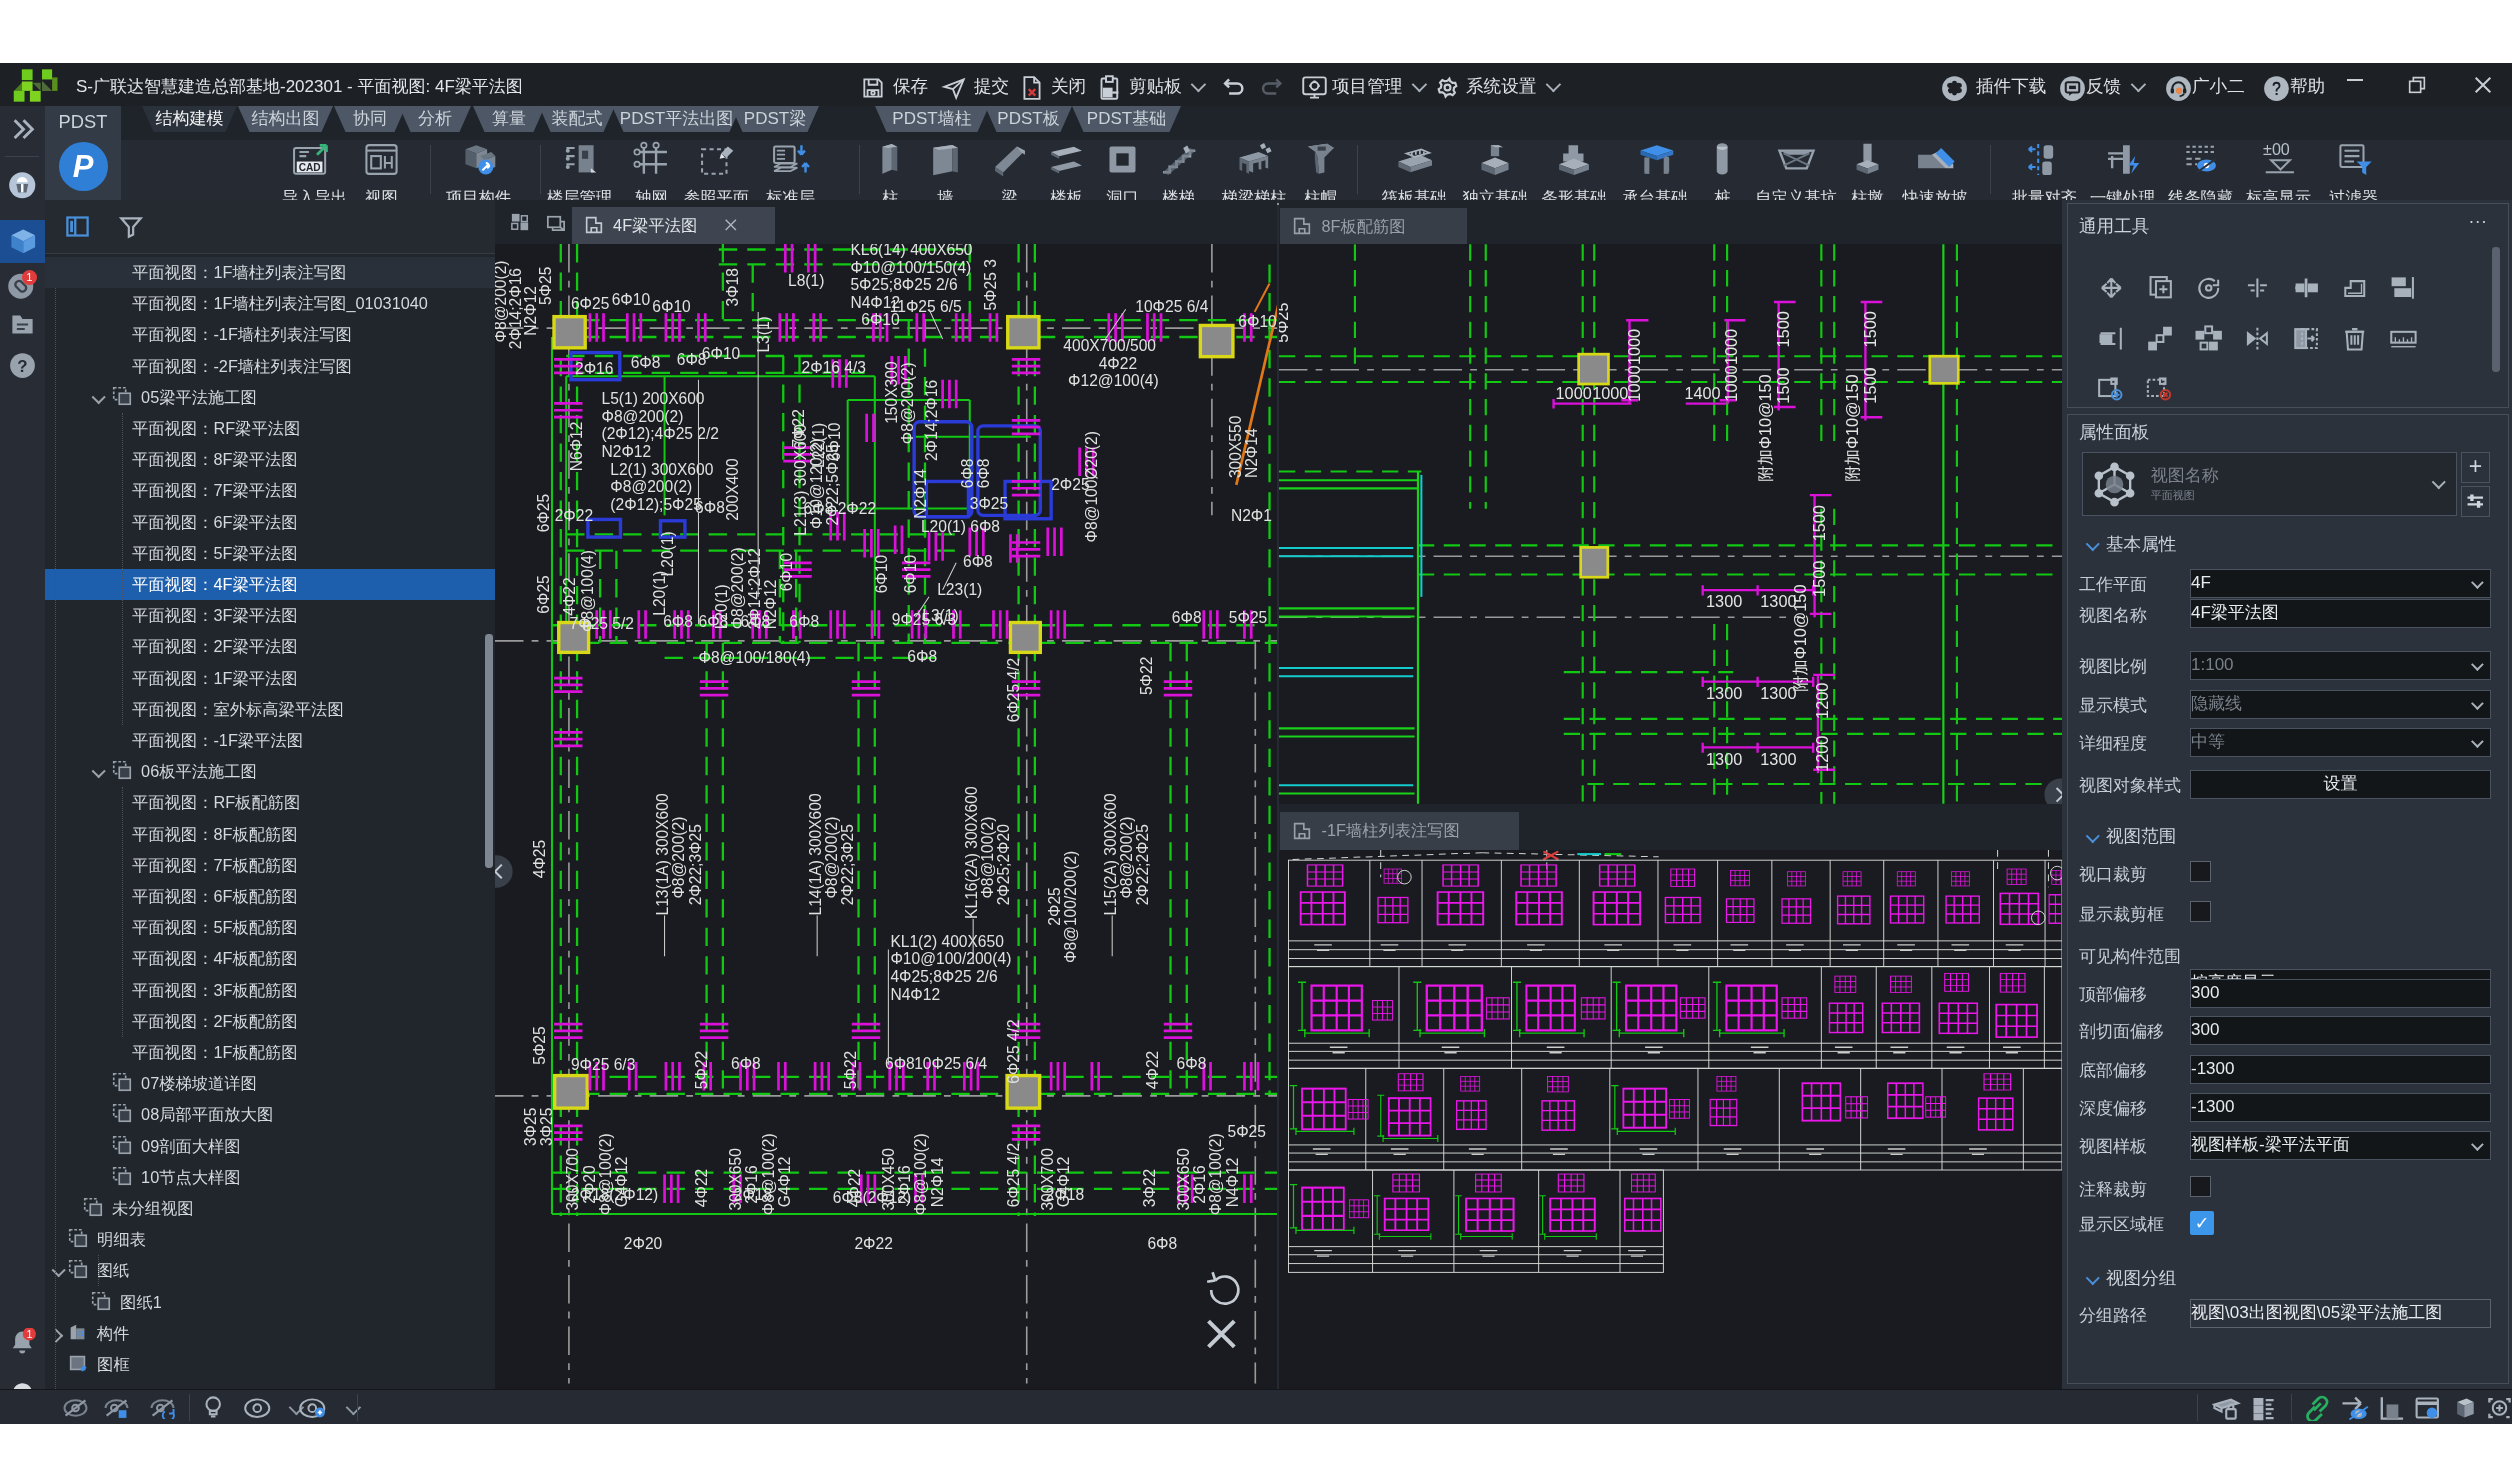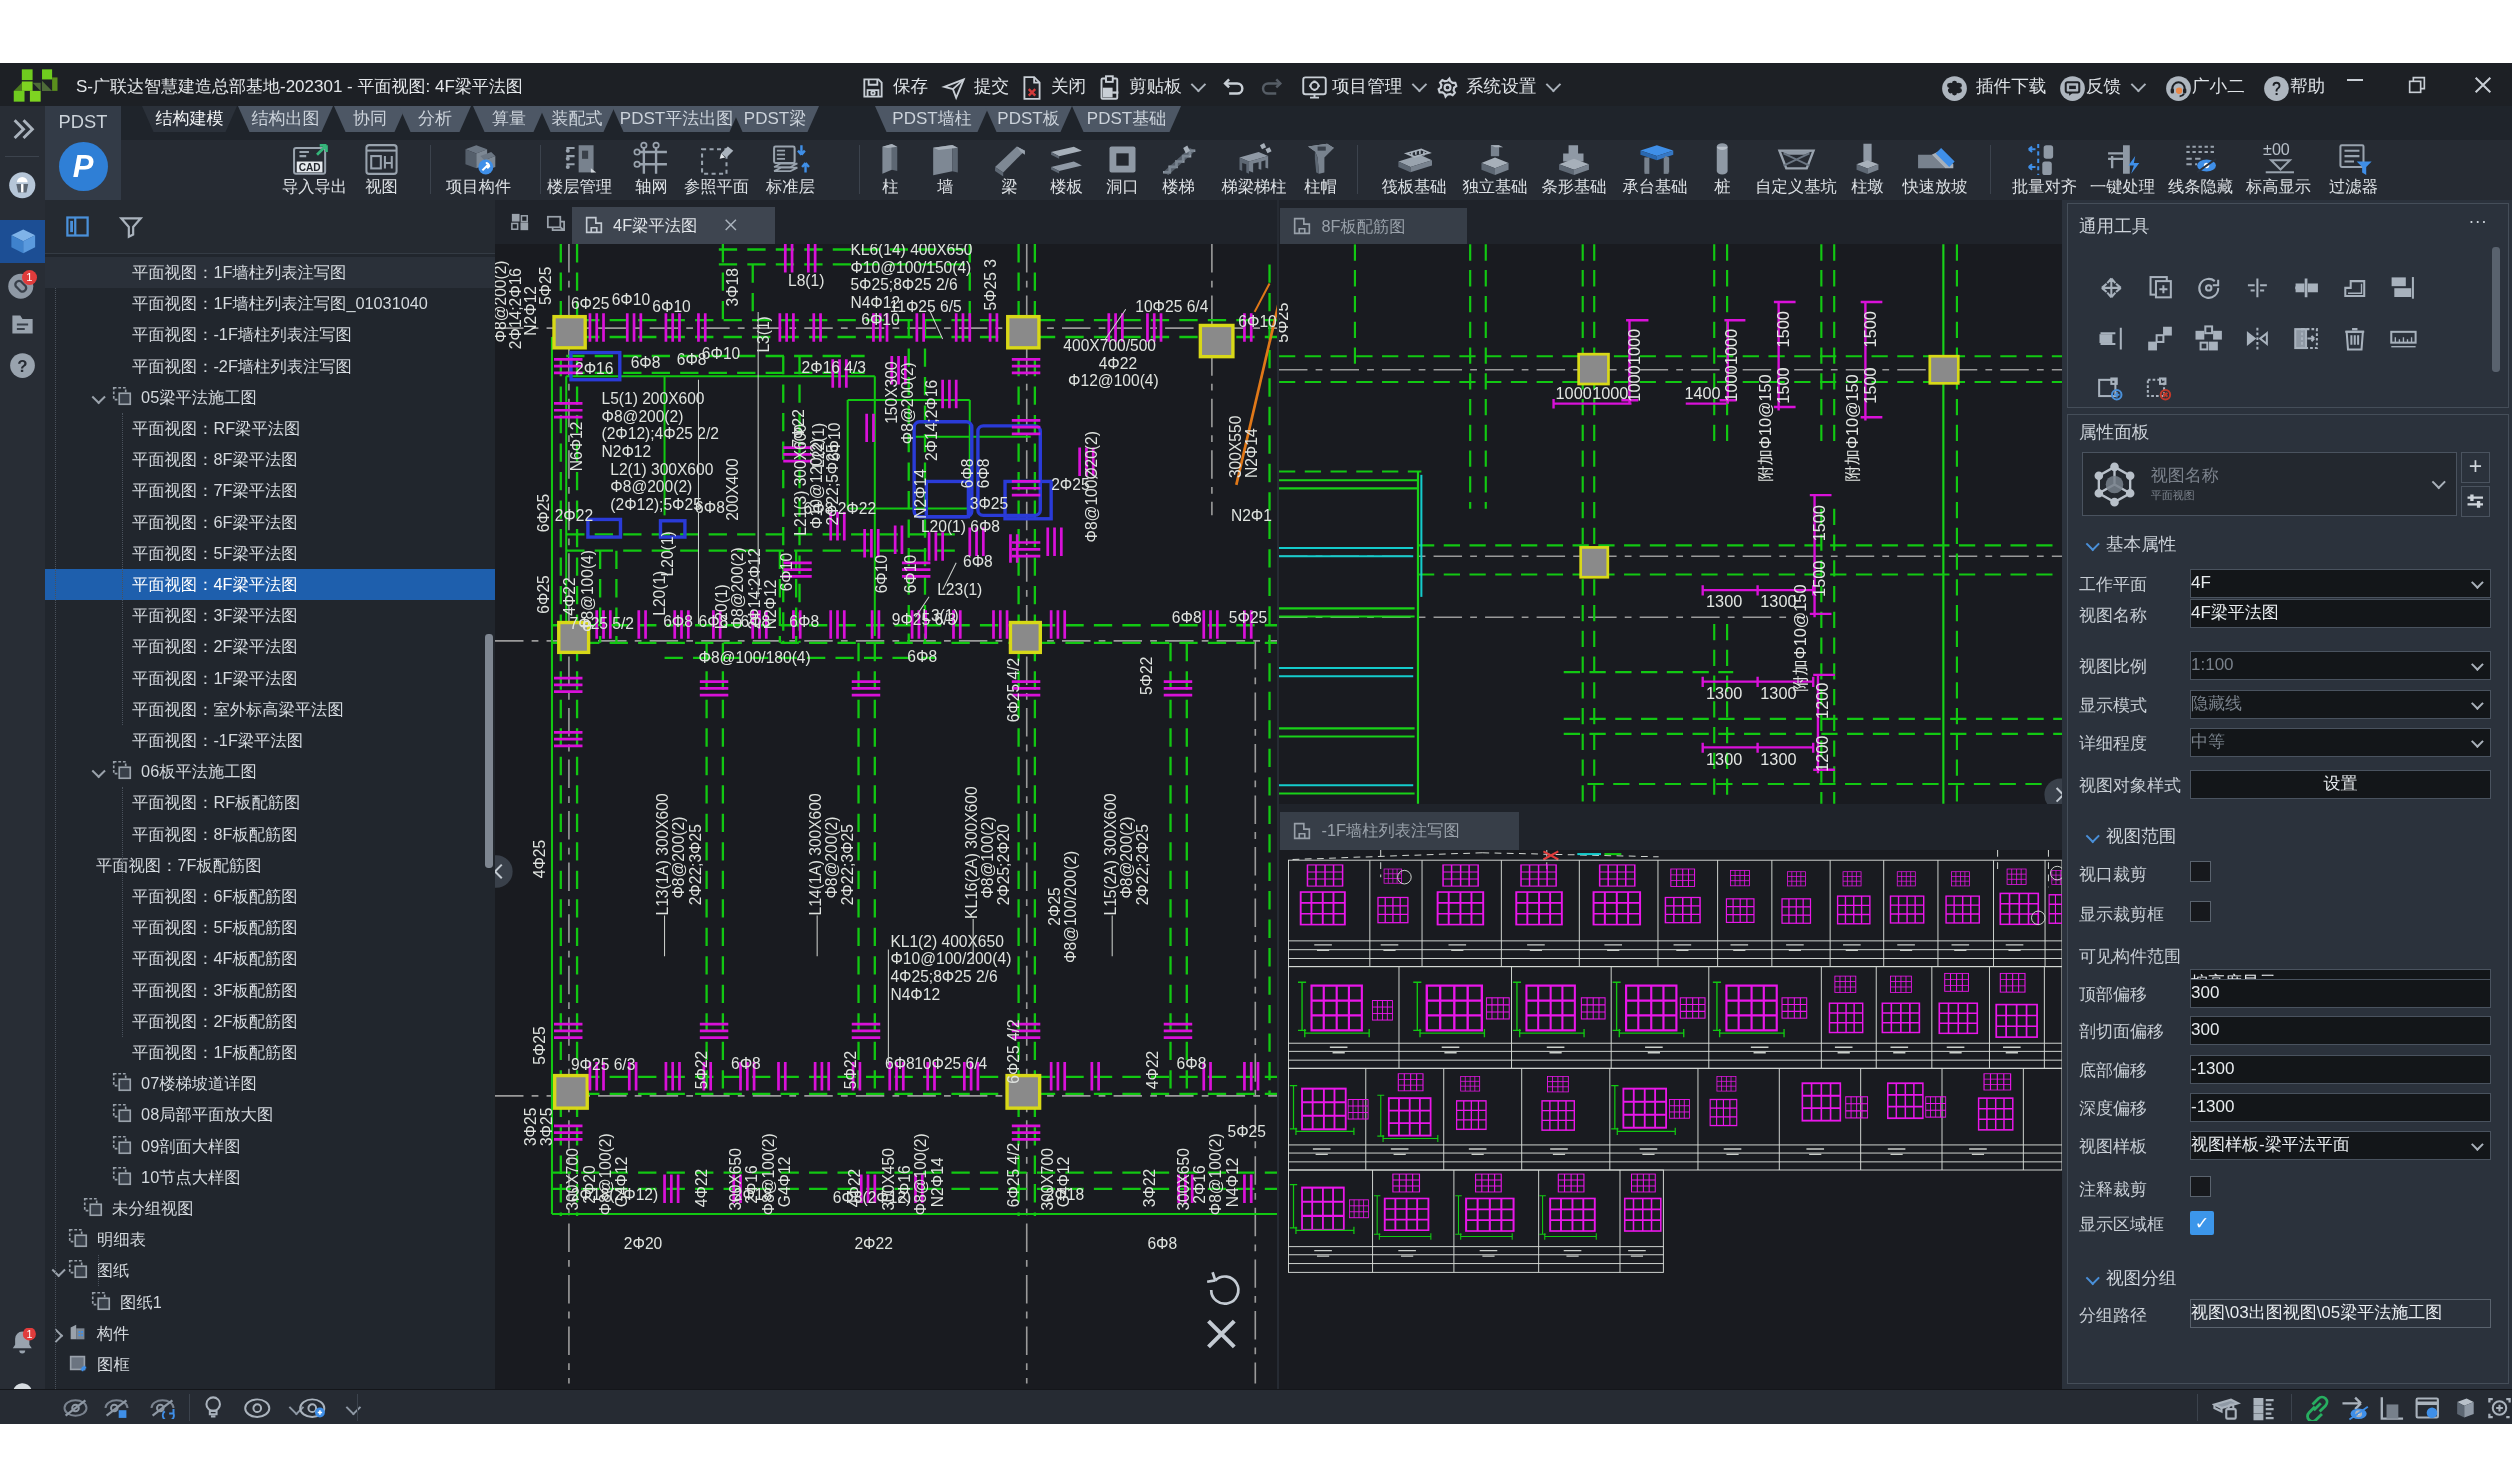--- a/index.html
+++ b/index.html
@@ -12,21 +12,21 @@
 .tbbtn{position:absolute;top:11px;height:24.4px;color:#dfe3e7;font-size:17.6px;white-space:nowrap}
 .chev{display:inline-block;width:11px;height:11px;border-right:2px solid #aab2bb;border-bottom:2px solid #aab2bb;transform:rotate(45deg) translateY(-2.7px);margin-left:9.5px}
 
 #tabsrow{position:absolute;left:59px;top:106px;width:2467px;height:34px;background:#1f242b}
 .rtab{position:absolute;top:0;height:26px;line-height:26px;text-align:center;font-size:17px;background:#4d5765;color:#ccd3db;clip-path:polygon(0 0,100% 0,calc(100% - 11.5px) 100%,11.5px 100%)}
 .rtab.sel{background:#2b313a;color:#f2f4f6}
 
 #toolbar{position:absolute;left:45px;top:140px;width:2467px;height:60px;background:#262b33}
 .tbt{position:absolute;top:0;width:81px;height:60px;text-align:center;color:#dde1e5;font-size:16.3px}
 .tbt svg{display:block;margin:1.4px auto 0}
-.tbt .lb{display:block;margin-top:0px;line-height:17.6px;white-space:nowrap}
+.tbt .lb{display:block;margin-top:11px;line-height:17.6px;white-space:nowrap}
 .tsep{position:absolute;top:5.4px;width:1.4px;height:49px;background:#3c434d}
 #pdstbox{position:absolute;left:45px;top:106px;width:76px;height:94px;background:#333b47;text-align:center;z-index:5}
 #pdstbox .t{color:#ccd3da;font-size:18.3px;line-height:31px;letter-spacing:0px}
 #pdstbox .p{width:49px;height:49px;border-radius:50%;background:#2f7fd6;margin:5.4px auto 0;color:#fff;font-size:31px;font-weight:bold;line-height:49px;font-style:italic}
 
 #leftstrip{position:absolute;left:0;top:106px;width:45px;height:1318px;background:#282d35}
 
 #tree{position:absolute;left:45px;top:200px;width:450px;height:1189px;background:#21262d;overflow:hidden}
 #treehead{position:absolute;left:0;top:0;width:450px;height:54px;background:#252a31;border-bottom:1.4px solid #343b44}
 .trow{position:absolute;left:0;width:450px;height:31px;line-height:31px;color:#d4d9de;font-size:16.3px;white-space:nowrap}
@@ -500,21 +500,21 @@
  <div class="trow" style="top:431px"><span style="margin-left:87px">平面视图：2F梁平法图</span></div>
  <div class="trow" style="top:463px"><span style="margin-left:87px">平面视图：1F梁平法图</span></div>
  <div class="trow" style="top:494px"><span style="margin-left:87px">平面视图：室外标高梁平法图</span></div>
  <div class="trow" style="top:525px"><span style="margin-left:87px">平面视图：-1F梁平法图</span></div>
  <div class="trow" style="top:556px"><span class="garr" style="margin-left:47px;transform:rotate(45deg) translateY(-2.7px)"></span><svg style="margin-left:9.5px;vertical-align:-4.1px" width="22" height="22" viewBox="0 0 24 24" fill="none" stroke="#9aa2ab" stroke-width="1.8">
         <rect x="3" y="3" width="13" height="13" stroke-dasharray="3 2"></rect>
         <rect x="9" y="9" width="12" height="12" fill="#39404a"></rect>
       </svg><span style="margin-left:8.1px">06板平法施工图</span></div>
  <div class="trow" style="top:587px"><span style="margin-left:87px">平面视图：RF板配筋图</span></div>
  <div class="trow" style="top:619px"><span style="margin-left:87px">平面视图：8F板配筋图</span></div>
- <div class="trow" style="top:650px"><span style="margin-left:51px">平面视图：7F板配筋图</span></div>
+ <div class="trow" style="top:650px"><span style="margin-left:87px">平面视图：7F板配筋图</span></div>
  <div class="trow" style="top:681px"><span style="margin-left:87px">平面视图：6F板配筋图</span></div>
  <div class="trow" style="top:712px"><span style="margin-left:87px">平面视图：5F板配筋图</span></div>
  <div class="trow" style="top:743px"><span style="margin-left:87px">平面视图：4F板配筋图</span></div>
  <div class="trow" style="top:775px"><span style="margin-left:87px">平面视图：3F板配筋图</span></div>
  <div class="trow" style="top:806px"><span style="margin-left:87px">平面视图：2F板配筋图</span></div>
  <div class="trow" style="top:837px"><span style="margin-left:87px">平面视图：1F板配筋图</span></div>
  <div class="trow" style="top:868px"><svg style="margin-left:66px;vertical-align:-4.1px" width="22" height="22" viewBox="0 0 24 24" fill="none" stroke="#9aa2ab" stroke-width="1.8">
         <rect x="3" y="3" width="13" height="13" stroke-dasharray="3 2"></rect>
         <rect x="9" y="9" width="12" height="12" fill="#39404a"></rect>
       </svg><span style="margin-left:8.1px">07楼梯坡道详图</span></div>

